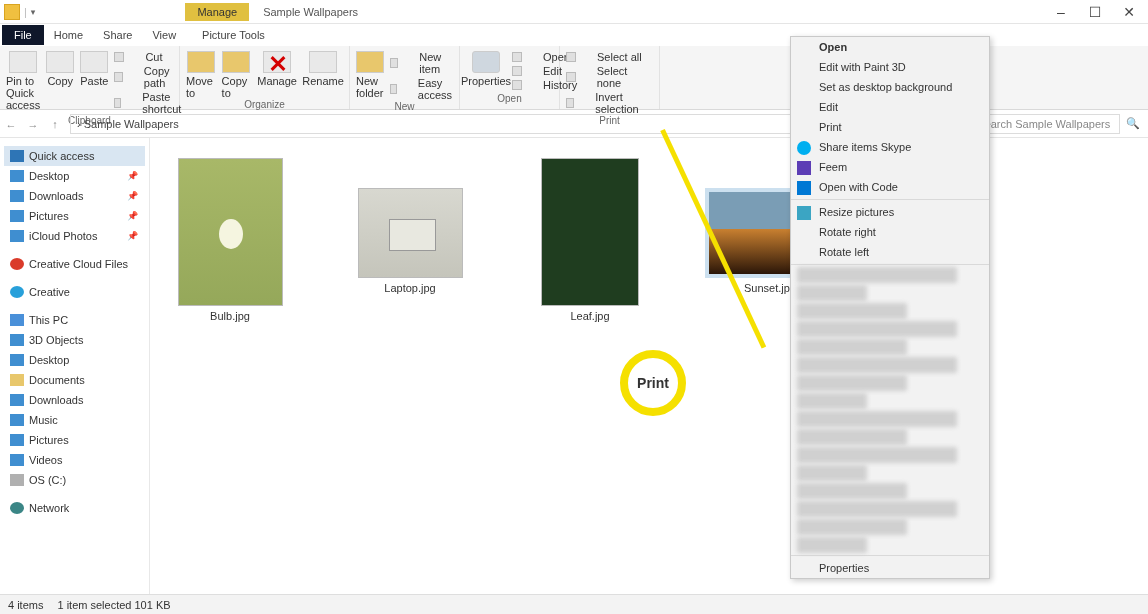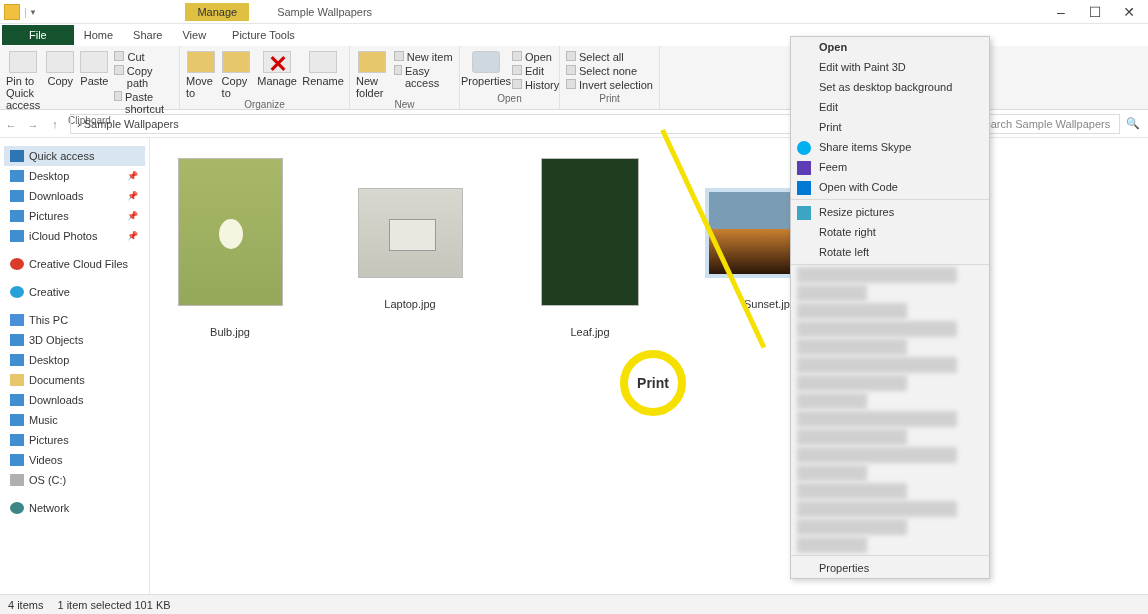--- a/index.html
+++ b/index.html
@@ -1,39 +1,39 @@
 <!DOCTYPE html>
 <html><head>
 <meta charset="utf-8">
 <style>
 *{box-sizing:border-box;margin:0;padding:0;font-family:"Segoe UI",Tahoma,sans-serif;font-size:11px;color:#333}
 body{width:1148px;height:614px;background:#fff;overflow:hidden;position:relative}
 .titlebar{height:24px;background:#fff;display:flex;align-items:center;padding:0 4px;border-bottom:1px solid #e5e5e5}
 .qat{display:flex;align-items:center;gap:4px}
 .qat-icon{width:16px;height:16px;background:#f0c040;border:1px solid #d9a420}
 .tab-manage{background:#e0c040;padding:3px 12px;margin-left:150px;color:#333}
-.tab-title{margin-left:28px;color:#555}
+.tab-title{margin-left:14px;color:#555}
 .win-controls{margin-left:auto;display:flex;gap:20px;padding-right:8px}
 .win-btn{width:14px;text-align:center;font-size:14px;color:#444}
 .ribbon-tabs{height:22px;display:flex;align-items:center;padding-left:2px;background:#fff}
-.file-tab{background:#14532d;color:#fff;padding:4px 27px;font-size:11px}
+.file-tab{background:#0f172a;color:#fff;padding:4px 12px;font-size:11px}
 .rtab{padding:0 10px;color:#444}
 .rtab-tools{margin-left:6px;color:#444}
 .ribbon{height:64px;background:#f5f5f5;border-bottom:1px solid #d9d9d9;display:flex}
 .rgroup{border-right:1px solid #e2e2e2;padding:3px 6px;display:flex;flex-direction:column;justify-content:space-between}
 .rgroup-body{display:flex;gap:6px;flex:1;align-items:flex-start;padding-top:2px}
 .big-btn{display:flex;flex-direction:column;align-items:center;width:40px;gap:2px}
 .big-btn .ic{width:28px;height:22px;background:#e9e9e9;border:1px solid #ccc}
 .big-btn .ic.red{background:#e9e9e9;position:relative}
 .big-btn .ic.red:before,.big-btn .ic.red:after{content:"";position:absolute;left:5px;top:10px;width:18px;height:3px;background:#d40000;transform:rotate(45deg)}
 .big-btn .ic.red:after{transform:rotate(-45deg)}
 .big-btn .ic.folder{background:#e8c76c}
 .big-btn .ic.gear{background:#cfd7df;border-radius:3px}
 .small-list{display:flex;flex-direction:column;gap:2px;font-size:10px;color:#555}
-.small-list span{display:flex;gap:3px}
+.small-list span{display:flex;align-items:center;gap:21px}
 .small-list .dot{width:10px;height:10px;background:#e0e0e0;border:1px solid #bbb}
 .rgroup-label{text-align:center;font-size:10px;color:#666;padding-bottom:2px}
 .addrbar{height:28px;display:flex;align-items:center;background:#fff;border-bottom:1px solid #e5e5e5}
 .nav-btn{width:22px;text-align:center;color:#888}
 .path{flex:1;padding:3px 6px;border:1px solid #dcdcdc;margin:0 4px;color:#444}
 .search{width:150px;padding:3px 6px;border:1px solid #dcdcdc;margin-right:6px;color:#888}
 .search-icon{color:#555;margin-right:8px}
 .content{display:flex;height:calc(614px - 24px - 22px - 64px - 28px - 20px)}
 .sidebar{width:150px;border-right:1px solid #e8e8e8;padding:8px 4px;overflow:hidden}
 .sb-item{display:flex;align-items:center;gap:5px;padding:4px 6px;font-size:11px;color:#333}
@@ -41,21 +41,21 @@
 .sb-item.head.qa{background:#d9e6f2}
 .sb-icon{width:14px;height:12px;background:#5b9bd5}
 .sb-icon.star{background:#2e75b6}
 .sb-icon.desk{background:#3f8ed0}
 .sb-icon.fold{background:#e8c76c}
 .sb-icon.cloud{background:#28a0da;border-radius:50%}
 .sb-icon.pc{background:#4a90d9}
 .sb-icon.net{background:#3b8686;border-radius:50%}
 .pin{color:#888;margin-left:auto;font-size:9px}
 .files{flex:1;padding:20px 20px;display:flex;gap:60px;flex-wrap:wrap;align-content:flex-start;position:relative}
-.file{display:flex;flex-direction:column;align-items:center;gap:20px;width:120px}
+.file{display:flex;flex-direction:column;align-items:center;gap:4px;width:120px}
 .thumb{width:105px;height:148px;background:#777;border:1px solid #bbb}
 .thumb.bulb{background:linear-gradient(#a8b868,#95a85a);position:relative}
 .thumb.bulb:before{content:"";position:absolute;left:40px;top:60px;width:24px;height:30px;background:#f5f5e0;border-radius:50%}
 .thumb.laptop{height:90px;margin-top:30px;background:linear-gradient(#d8d8d0,#c5c5bb);position:relative}
 .thumb.laptop:before{content:"";position:absolute;left:30px;top:30px;width:45px;height:30px;background:#e8e8e0;border:1px solid #999}
 .thumb.leaf{width:98px;background:#1f3d1f}
 .thumb.sunset{width:130px;height:90px;margin-top:30px;background:linear-gradient(#7a9db5 0%,#7a9db5 45%,#c98030 45%,#2b1608 100%);border:4px solid #cce0ef}
 .file-label{font-size:11px;color:#333}
 .context-menu{position:absolute;left:790px;top:36px;width:200px;background:#f2f2f2;border:1px solid #c9c9c9;box-shadow:2px 2px 6px rgba(0,0,0,.2);z-index:5}
 .cm-item{padding:4px 10px 4px 28px;font-size:11px;color:#333;position:relative}

